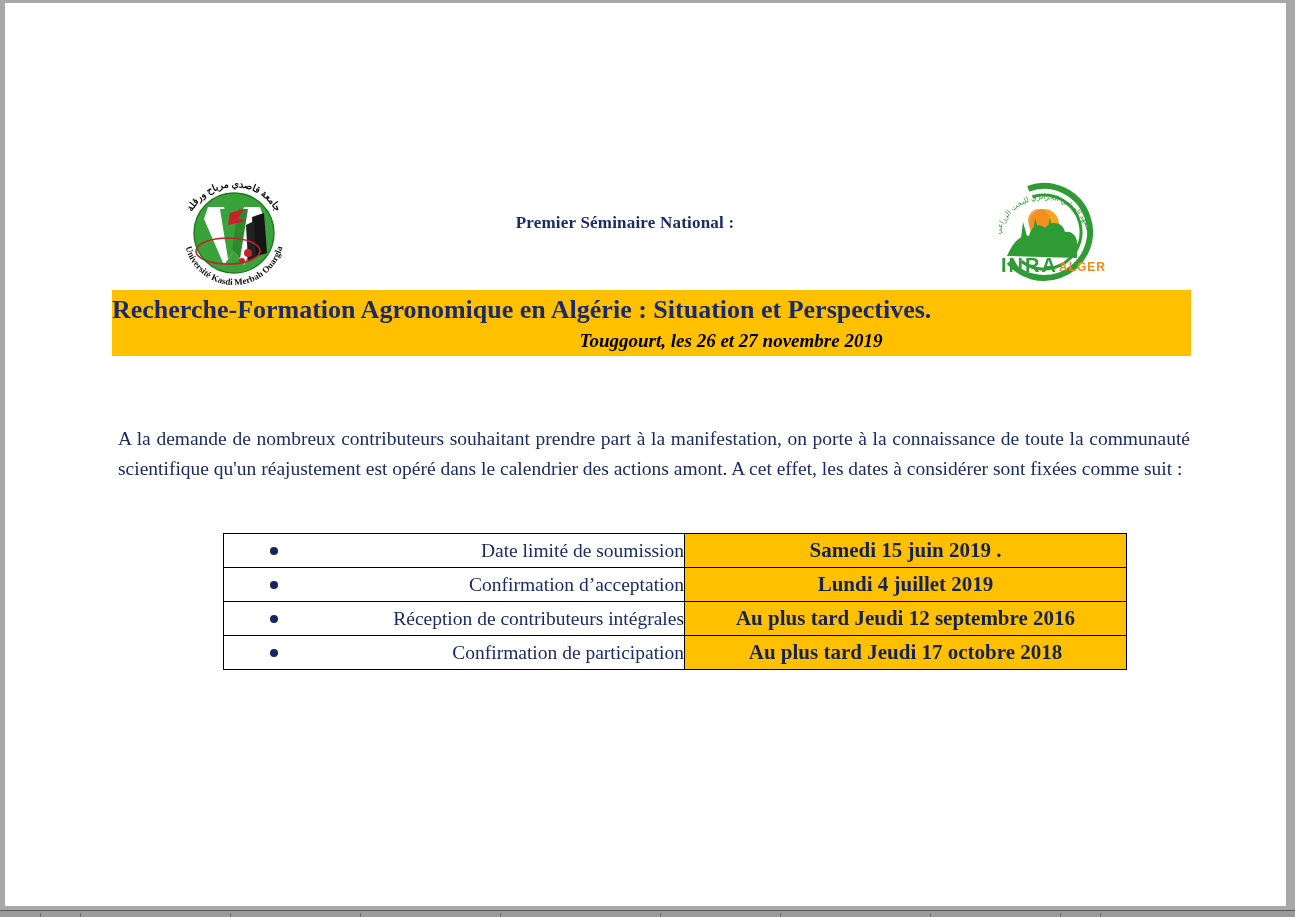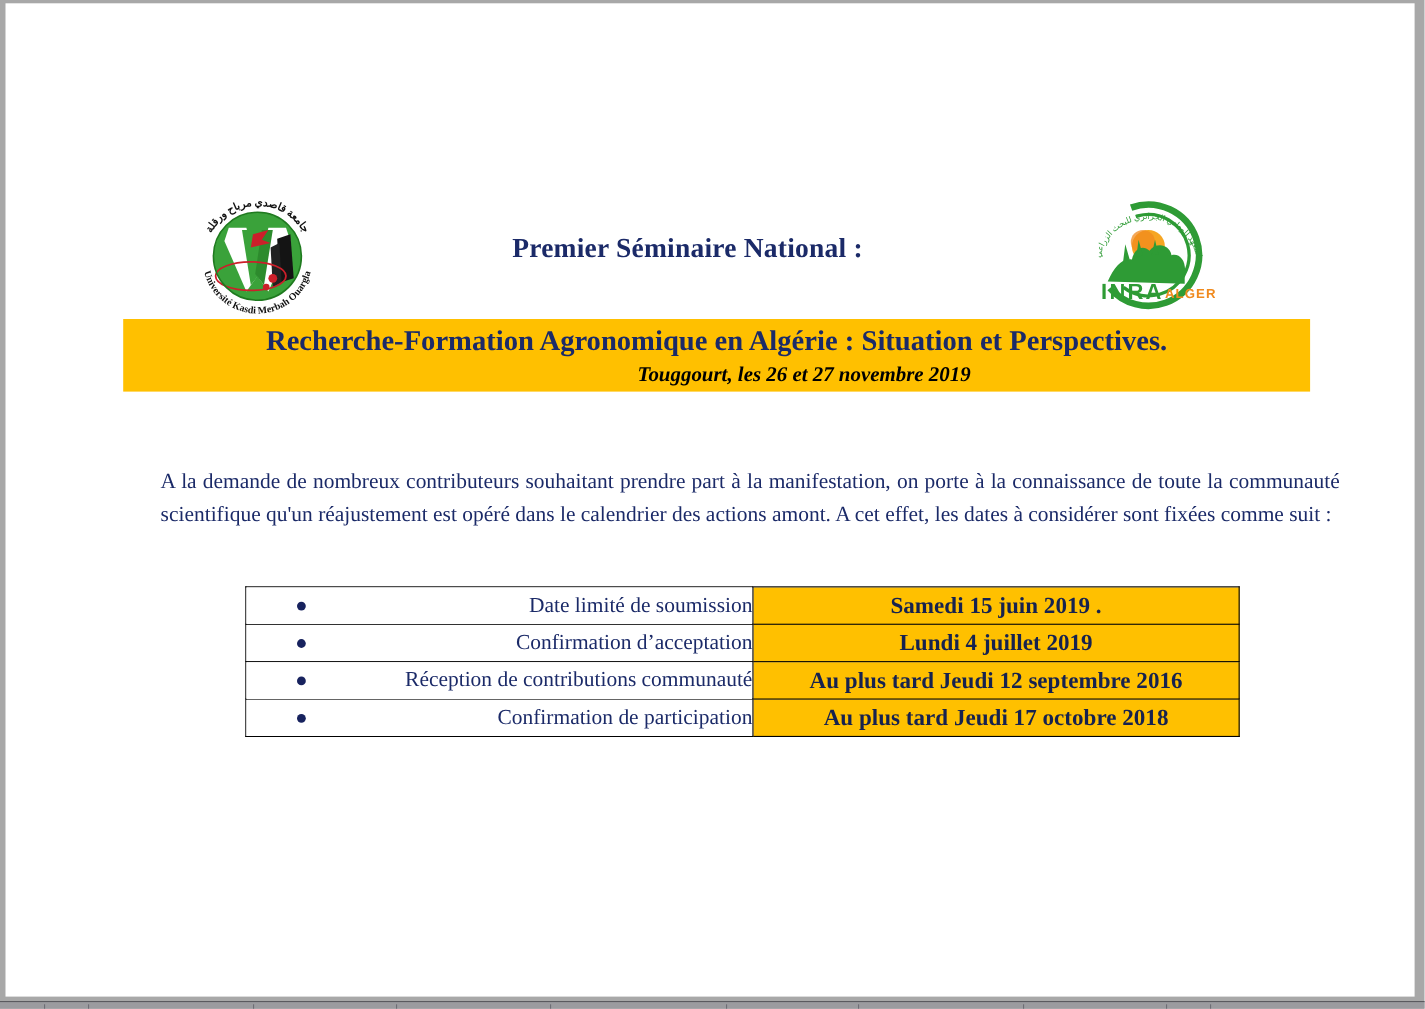--- a/index.html
+++ b/index.html
@@ -75,42 +75,42 @@
     width: 122px;
     height: 108px;
   }
 
   #title-main {
     position: absolute;
     left: 330px;
     top: 50px;
     width: 580px;
     text-align: center;
-    font-size: 25px;
+    font-size: 17px;
     font-weight: bold;
     color: #1b2a68;
     letter-spacing: 0.2px;
     white-space: nowrap;
   }
 
   
   #banner {
     position: absolute;
     left: 107px;
     top: 287px;
     width: 1079px;
     height: 66px;
     background: #ffc000;
   }
   #banner-line1 {
     position: absolute;
     left: 0;
     top: 5px;
     width: 1079px;
-    text-align: center;
+    text-align: left;
     font-size: 26px;
     font-weight: bold;
     color: #1b2a68;
     white-space: nowrap;
   }
   #banner-line2 {
     position: absolute;
     left: 0;
     top: 40px;
     width: 1238px;
@@ -126,21 +126,20 @@
   #body-paragraph {
     position: absolute;
     left: 113px;
     top: 421px;
     width: 1072px;
     font-size: 19.5px;
     line-height: 30px;
     color: #1b2a68;
     text-align: justify;
     text-justify: inter-word;
-    margin-left: 28px;
   }
 
   
   #schedule-table {
     position: absolute;
     left: 218px;
     top: 530px;
     width: 861px;
     border-collapse: collapse;
     table-layout: fixed;
@@ -281,21 +280,21 @@
         <tr>
           <td class="label-cell">
             <span class="bullet"></span>
             <span class="label-text">Confirmation d’acceptation</span>
           </td>
           <td class="date-cell">Lundi 4 juillet 2019</td>
         </tr>
         <tr>
           <td class="label-cell">
             <span class="bullet"></span>
-            <span class="label-text">Réception de contributions communauté</span>
+            <span class="label-text">Réception de contributeurs intégrales</span>
           </td>
           <td class="date-cell">Au plus tard Jeudi  12 septembre 2016</td>
         </tr>
         <tr>
           <td class="label-cell">
             <span class="bullet"></span>
             <span class="label-text">Confirmation de participation</span>
           </td>
           <td class="date-cell">Au plus tard Jeudi 17 octobre 2018</td>
         </tr>

